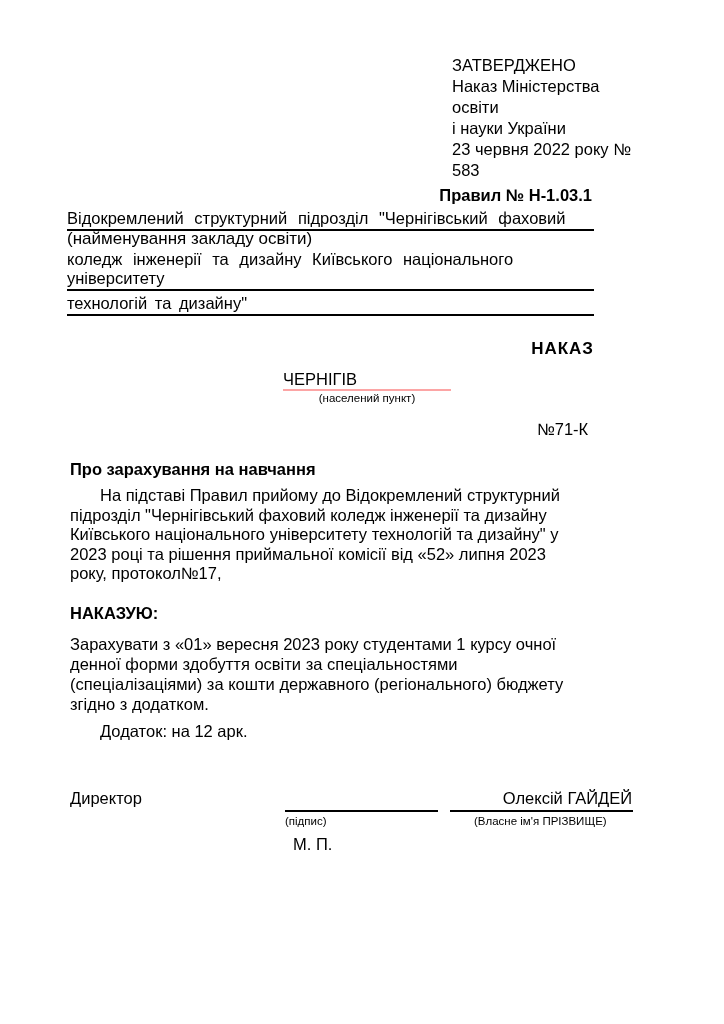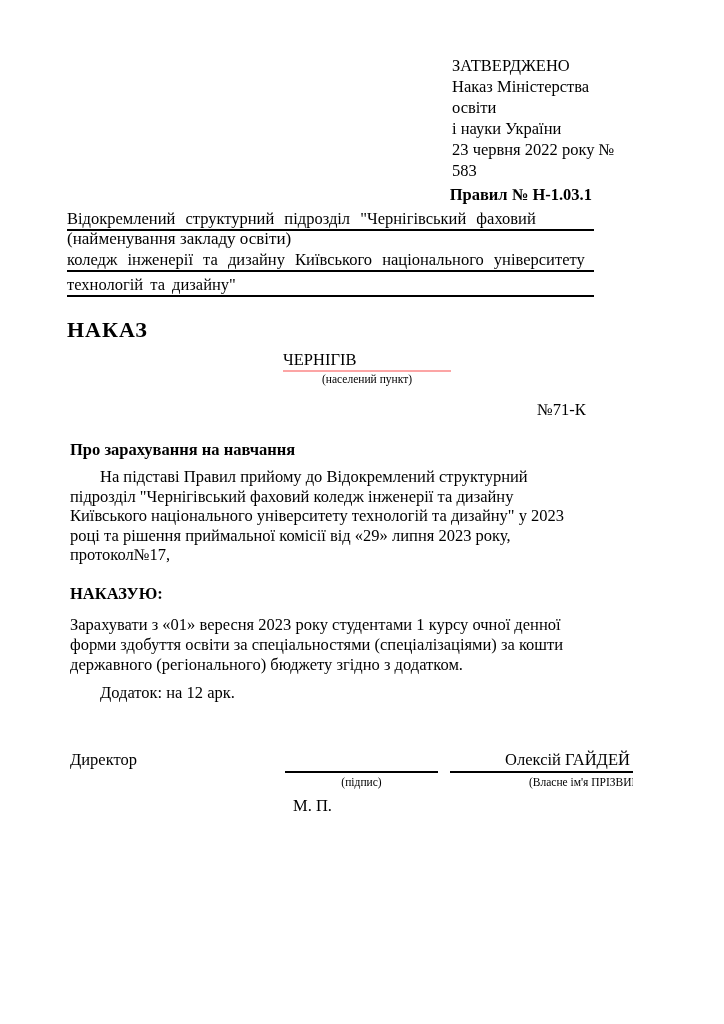--- a/index.html
+++ b/index.html
@@ -6,21 +6,21 @@
     margin: 0;
     padding: 0;
     background: #ffffff;
   }
   .page {
     position: relative;
     width: 633px;
     height: 1024px;
     background: #ffffff;
     color: #000000;
-    font-family: Liberation Serif, serif;
+    font-family: Liberation Sans, sans-serif;
     font-size: 16.5px;
     overflow: hidden;
   }
   
   .approval {
     margin: 55px 0 0 452px;
     line-height: 21px;
   }
   .form-no {
     margin-top: 4px;
@@ -44,23 +44,23 @@
   .inst-caption {
     font-size: 17px;
     line-height: 13px;
     padding: 1px 0 1px;
   }
   .inst-line.l2 { padding-top: 4px; }
   .inst-line.l3 { padding-top: 3px; }
 
   .order-title {
     margin: 22px 39px 0 67px;
-    text-align: left;
-    font-weight: bold;
-    font-size: 22px;
+    text-align: right;
+    font-weight: bold;
+    font-size: 17px;
     line-height: 22px;
     letter-spacing: 1px;
   }
   .city {
     width: 168px;
     margin: 10px 0 0 283px;
     text-align: left;
     line-height: 18px;
     padding-bottom: 1px;
     border-bottom: 2px solid #fca5a5;
@@ -134,21 +134,20 @@
     border-bottom: 2px solid #000;
     height: 0;
   }
   .sig-line.left  { left: 285px; width: 153px; }
   .sig-line.right { left: 450px; width: 235px; }
   .sig-caption {
     position: absolute;
     top: 26px;
     font-size: 11.5px;
     line-height: 13px;
-    text-align: center;
   }
   .sig-caption.left  { left: 285px; width: 153px; }
   .sig-caption.right { left: 474px; width: 235px; }
   .seal {
     position: absolute;
     left: 293px;
     top: 46px;
     line-height: 19px;
   }
   p { margin: 0; }
@@ -178,21 +177,21 @@
 
   <div class="city">ЧЕРНІГІВ</div>
   <div class="city-caption">(населений пункт)</div>
 
   <div class="date-row">
     <span class="order-num">№71-К</span>
   </div>
 
   <div class="subject">Про зарахування на навчання</div>
 
-  <p class="basis">На підставі Правил прийому до Відокремлений структурний підрозділ "Чернігівський фаховий коледж інженерії та дизайну Київського національного університету технологій та дизайну" у 2023 році та рішення приймальної комісії від «29» липня 2023 року, протокол№17,</p>
+  <p class="basis">На підставі Правил прийому до Відокремлений структурний підрозділ "Чернігівський фаховий коледж інженерії та дизайну Київського національного університету технологій та дизайну" у 2023 році та рішення приймальної комісії від «52» липня 2023 року, протокол№17,</p>
 
   <div class="nakazuyu">НАКАЗУЮ:</div>
 
   <p class="order-par">Зарахувати з «01» вересня 2023 року студентами 1 курсу очної денної форми здобуття освіти за спеціальностями (спеціалізаціями) за кошти державного (регіонального) бюджету згідно з додатком.</p>
 
   <div class="attachment">Додаток: на 12 арк.</div>
 
   <div class="sig-block">
     <div class="sig-position">Директор</div>
     <div class="sig-name">Олексій ГАЙДЕЙ</div>

